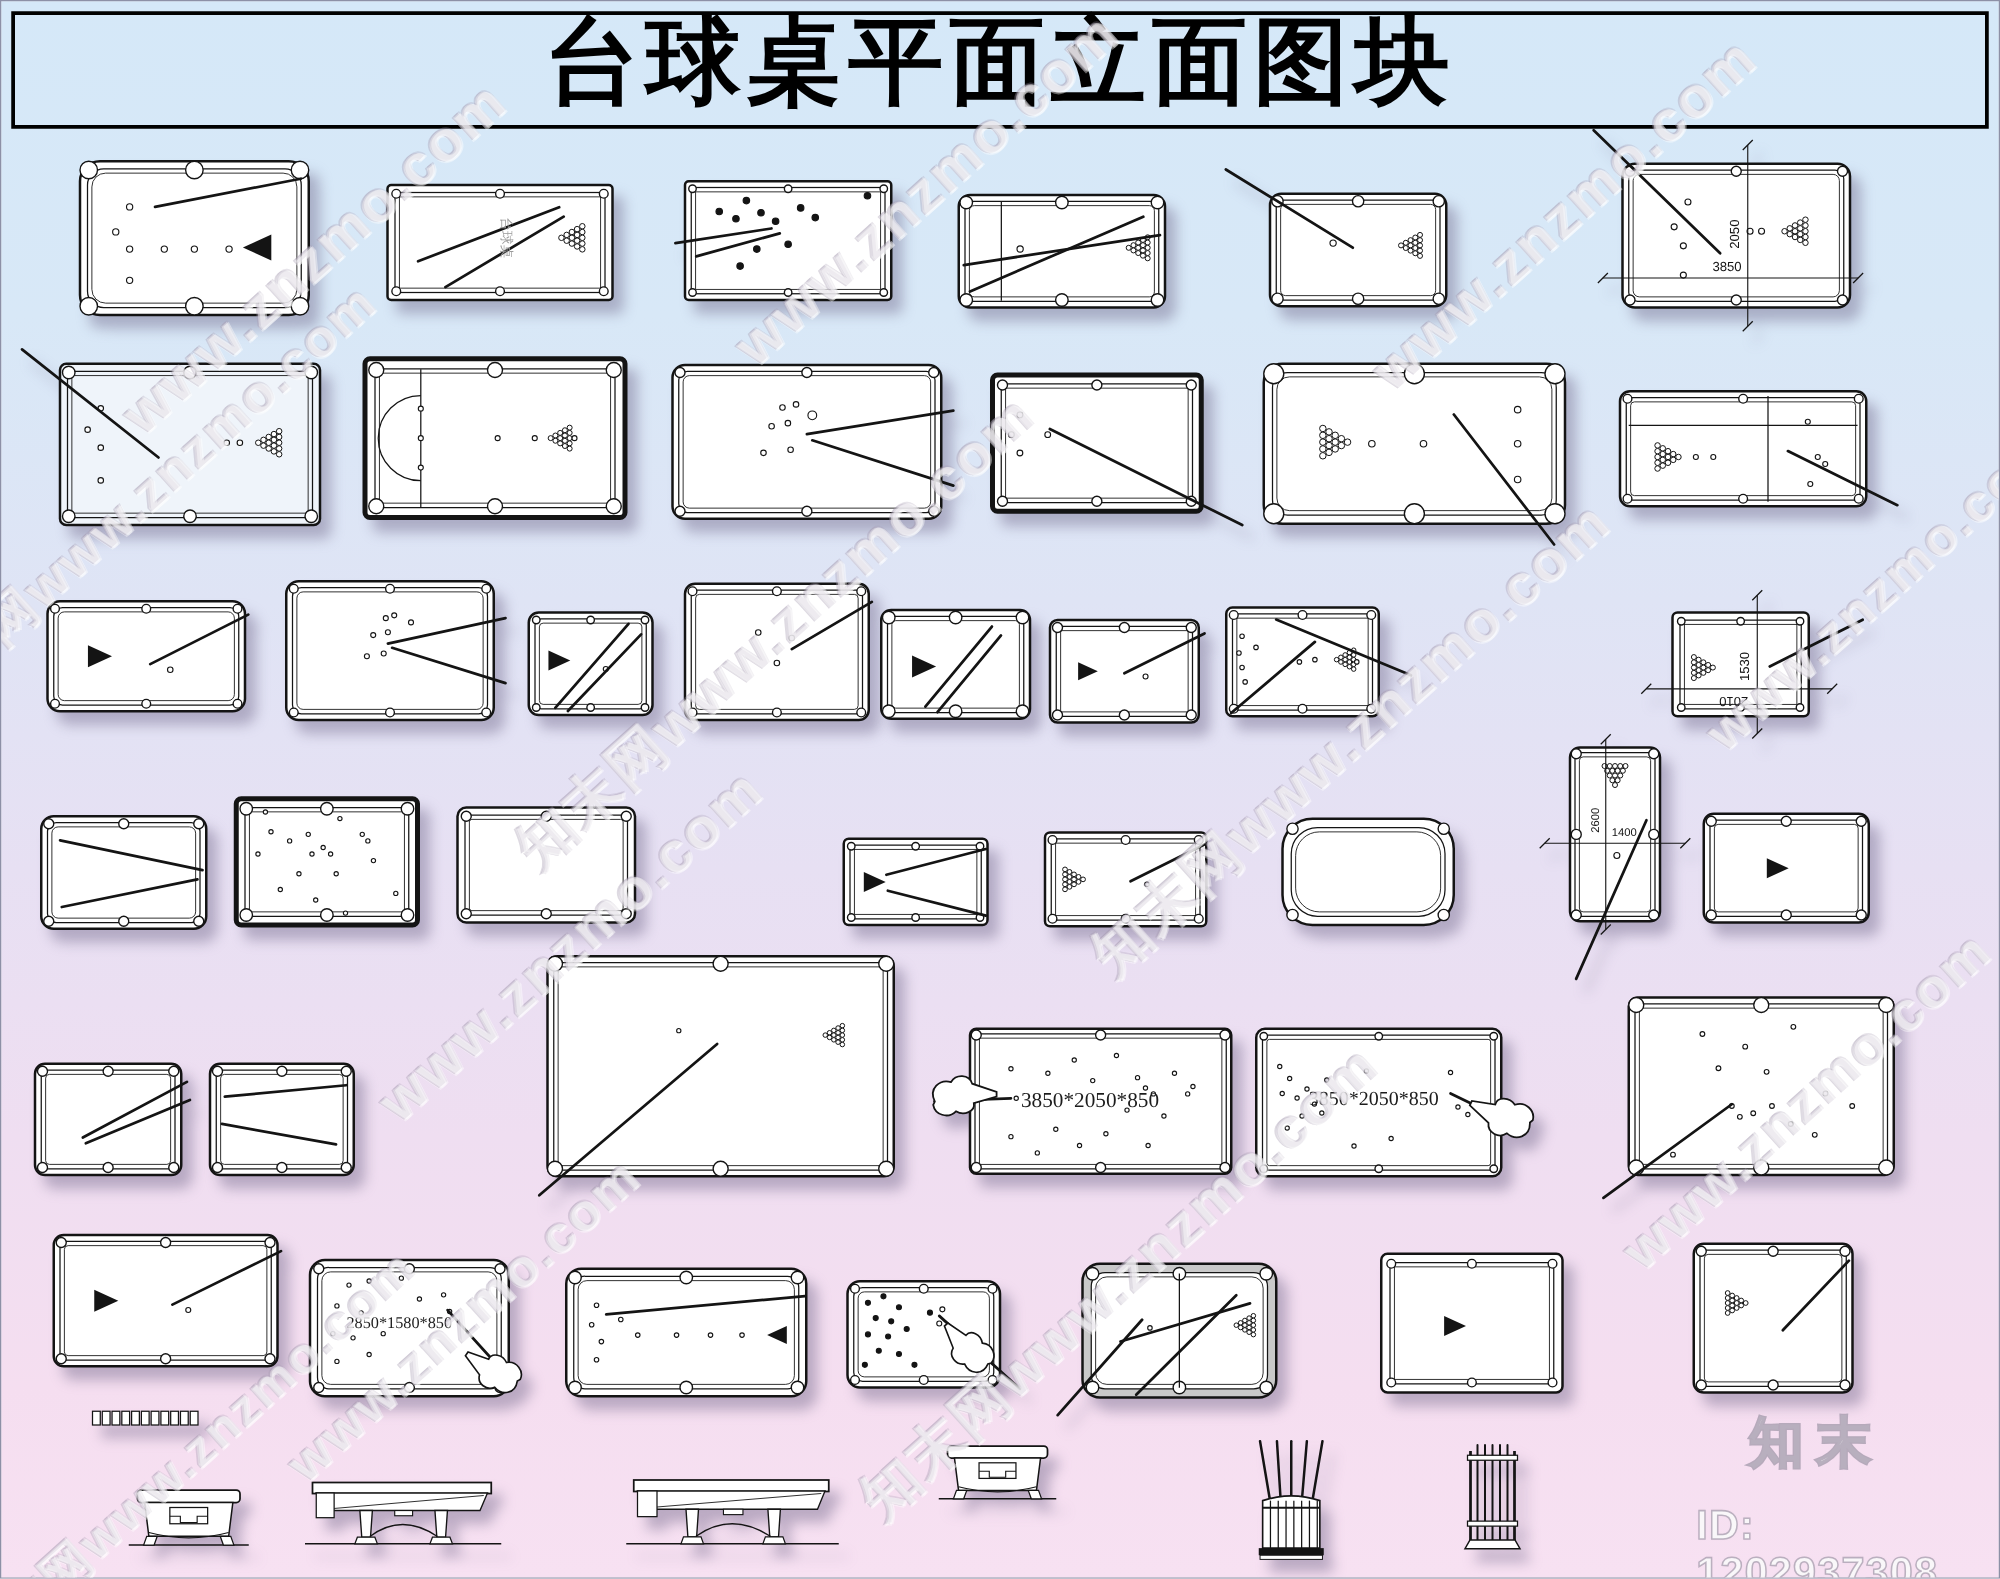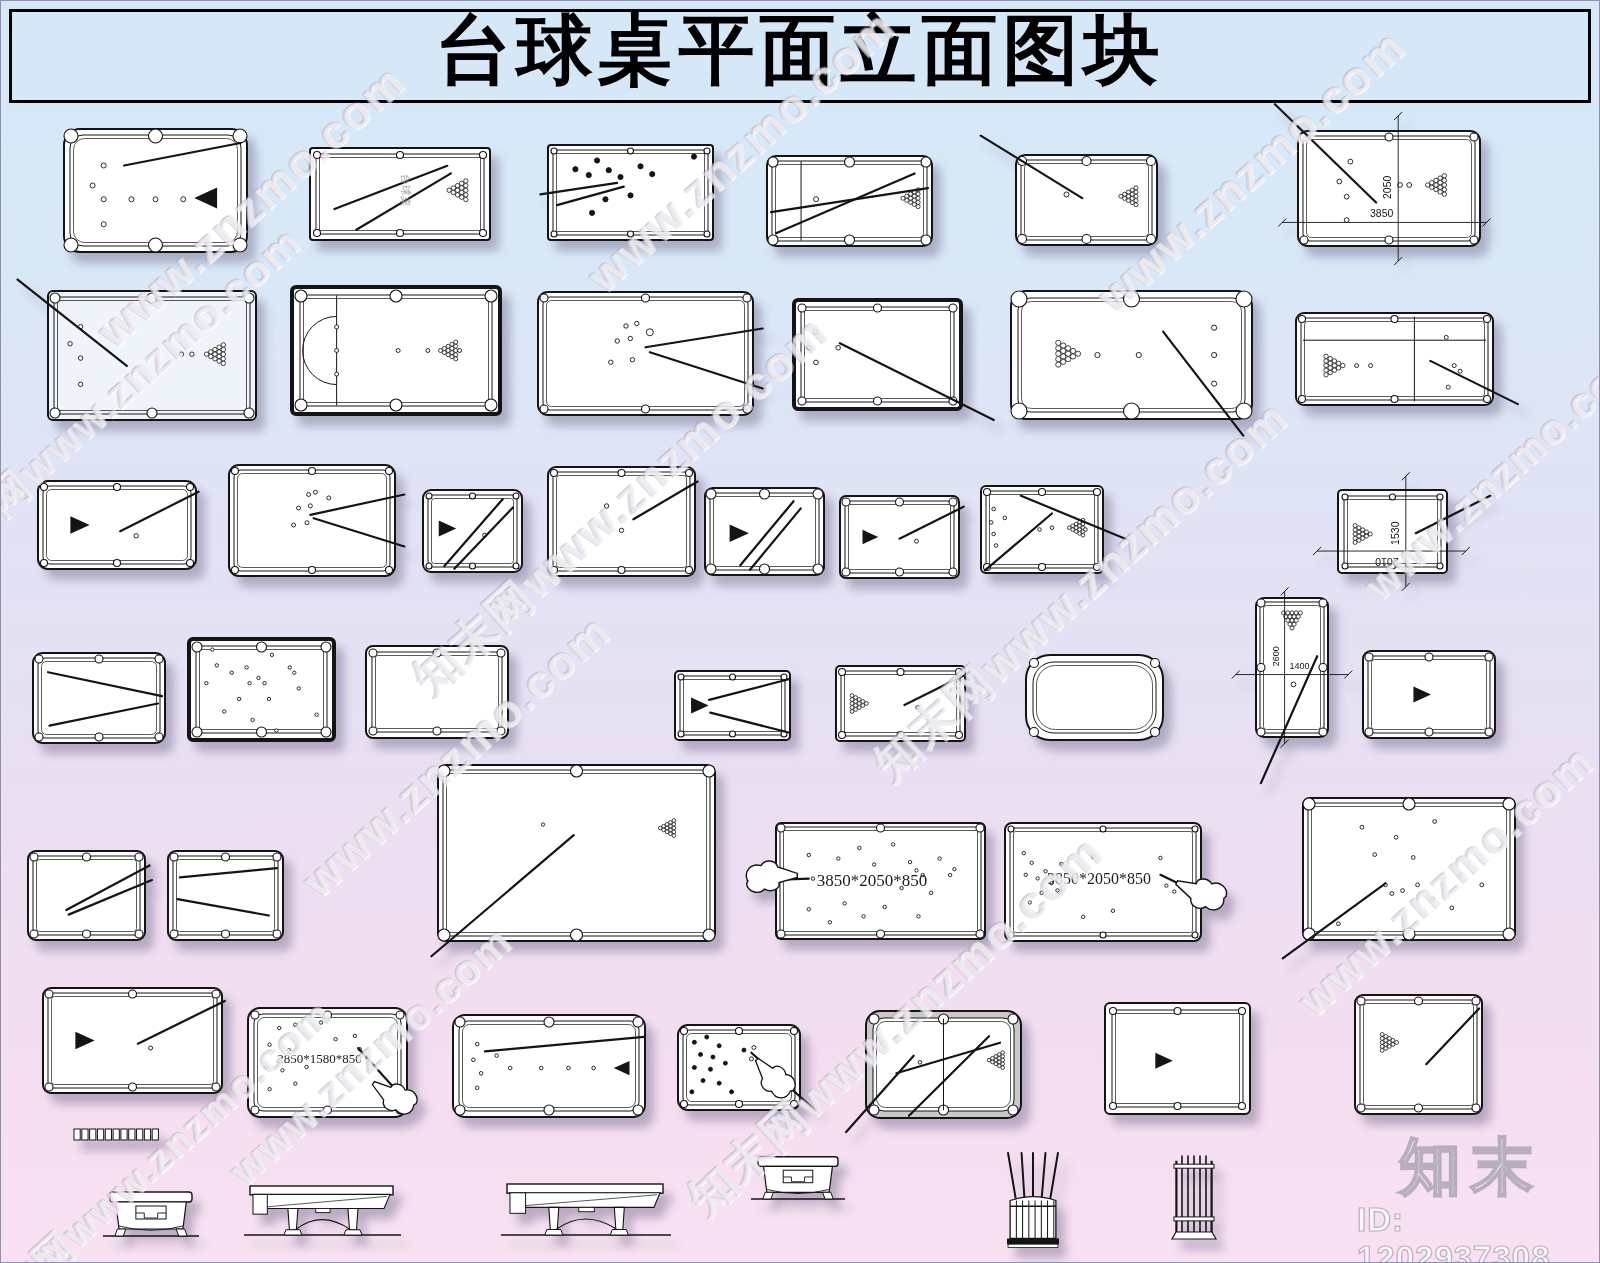--- a/index.html
+++ b/index.html
@@ -9,21 +9,21 @@
   .titlebox{position:absolute;left:8px;top:8px;right:8px;height:88px;border:3px solid #000;
     display:flex;align-items:flex-start;justify-content:center;z-index:3}
   .title{font-weight:bold;font-size:76px;line-height:1;color:#000;letter-spacing:5px;
     font-family:"Liberation Sans",sans-serif}
   #stage{position:absolute;inset:0;z-index:2}
   #wm-layer{position:absolute;inset:0;z-index:4;pointer-events:none}
   .wm{position:absolute;font-weight:bold;white-space:nowrap;letter-spacing:2px;
     color:rgba(255,255,255,.34);
     text-shadow:1px 1px 0 rgba(255,255,255,.45),-1px -1px 0 rgba(168,158,178,.38),1px -1px 0 rgba(168,158,178,.28),-1px 1px 0 rgba(255,255,255,.4);
     transform:translate(-50%,-50%) rotate(-42deg)}
-  .brand{position:absolute;left:1398px;top:1124px;z-index:5;font-weight:bold;font-size:62px;letter-spacing:10px;
+  .brand{position:absolute;left:1398px;top:1124px;z-index:5;font-weight:bold;font-size:44px;letter-spacing:10px;
     color:rgba(255,255,255,.85);-webkit-text-stroke:2px rgba(168,158,175,.8);
     text-shadow:0 0 1px rgba(168,158,175,.6)}
   .brand-id{position:absolute;left:1356px;top:1200px;z-index:5;font-weight:bold;font-size:33px;letter-spacing:1px;
     color:rgba(255,255,255,.88);-webkit-text-stroke:1.2px rgba(168,158,175,.75);
     text-shadow:0 0 1px rgba(168,158,175,.55)}
 </style>
 </head>
 <body>
 
 <div id="frame">

